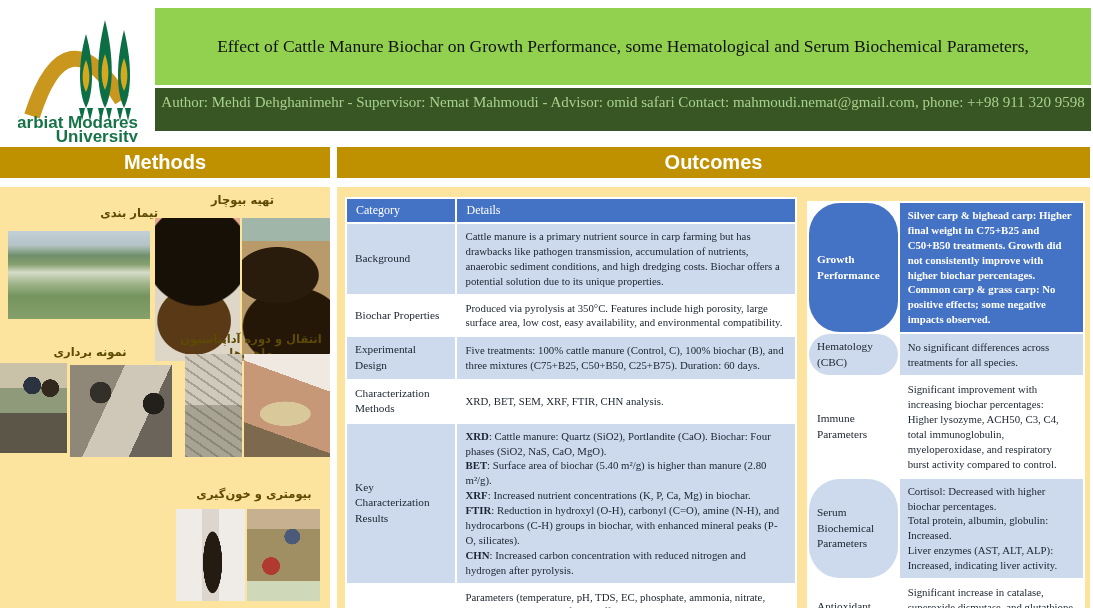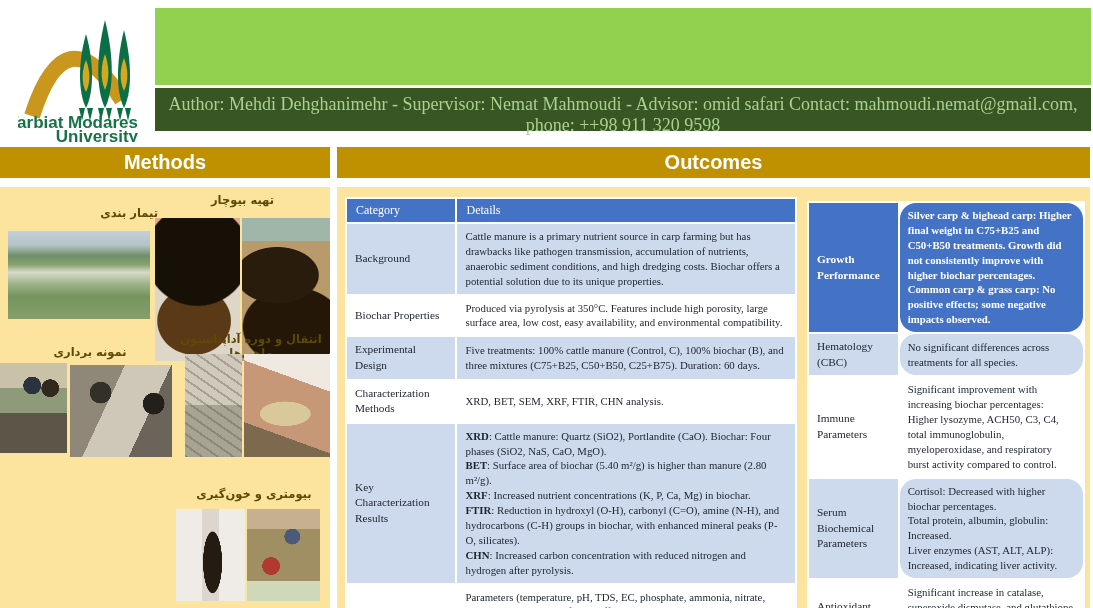--- a/index.html
+++ b/index.html
@@ -12,21 +12,21 @@
   .poster{position:relative; width:1093px; height:608px; background:#fff; overflow:hidden;}
 
   
   .logo{position:absolute; left:18px; top:4px; width:142px; height:138px;}
   .title-box{position:absolute; left:155px; top:8px; width:936px; height:77px;
     background:var(--title-bg); display:flex; flex-direction:column; justify-content:center;
     text-align:center; padding:4px 14px;}
   .title-box .tline{font-size:17.5px; color:#111; line-height:1.55;}
   .author-strip{position:absolute; left:155px; top:88px; width:936px; height:43px;
     background:var(--author-bg); color:var(--author-fg); text-align:center;
-    font-size:18px; padding-top:6px;}
+    font-size:15px; padding-top:6px;}
 
   
   .bar{position:absolute; top:147px; height:31px; background:var(--gold); color:#fff;
     font-family:"Liberation Sans",sans-serif; font-weight:bold; font-size:20px;
     display:flex; align-items:center; justify-content:center;}
   .bar-methods{left:0; width:330px;}
   .bar-outcomes{left:337px; width:753px;}
 
   
   .panel{position:absolute; top:187px; bottom:0; background:var(--cream); overflow:hidden;}
@@ -78,22 +78,22 @@
   .otable{position:absolute; border-collapse:separate; border-spacing:2px;
     background:#fff; color:var(--ink);}
   .otable-left{left:8px; top:10px; width:452px;}
   .otable-right{left:470px; top:14px; width:278px;}
   .otable th{background:var(--hdr-blue); color:#fff; font-weight:normal; font-size:12px;
     text-align:left; padding:4px 9px;}
   .otable td{vertical-align:middle; padding:5px 8px; font-size:10.8px; line-height:1.38;}
   .otable td.cat{font-size:11.3px;}
   .otable-left td.cat{width:108px;}
   .otable-left td.det{width:336px;}
-  .otable-right td.cat{width:88px;}
-  .otable-right td.det{width:182px;border-radius:16px;}
+  .otable-right td.cat{width:88px;border-radius:31px;}
+  .otable-right td.det{width:182px;}
   tr.band td{background:var(--band);margin-top:37px;}
   tr.plain td{background:#fff;}
   tr.hl td{background:var(--hdr-blue); color:#fff; font-weight:bold;}
   .seg b{font-weight:bold;}
 
   
   .logo text{font-family:"Liberation Sans",sans-serif; font-weight:bold; fill:var(--logo-green);}
 </style>
 </head>
 <body>
@@ -117,20 +117,21 @@
         <path d="M0,0 C-8,-16 -8,-46 0,-78 C8,-46 8,-16 0,0 Z"></path>
         <path d="M-7,0 L-4,13 L-1,0 Z M1,0 L4,13 L7,0 Z"></path>
         <path d="M0,-50 C4,-40 5,-27 0,-17 C-5,-27 -4,-40 0,-50 Z" fill="#D4A91F"></path>
       </g>
     </g>
     <text x="120" y="124" text-anchor="end" font-size="17">Tarbiat Modares</text>
     <text x="120" y="138" text-anchor="end" font-size="17">University</text>
   </svg>
 
   <div class="title-box">
+    <div class="tline">Effect of Cattle Manure Biochar on Growth Performance, some Hematological and Serum Biochemical Parameters,</div>
   </div>
 
   <div class="author-strip">Author: Mehdi Dehghanimehr - Supervisor: Nemat Mahmoudi - Advisor: omid safari Contact: mahmoudi.nemat@gmail.com, phone: ++98 911 320 9598</div>
 
   <div class="bar bar-outcomes">
     <span>Outcomes</span>
   </div>
   <div class="bar bar-methods">
     <span>Methods</span>
   </div>

